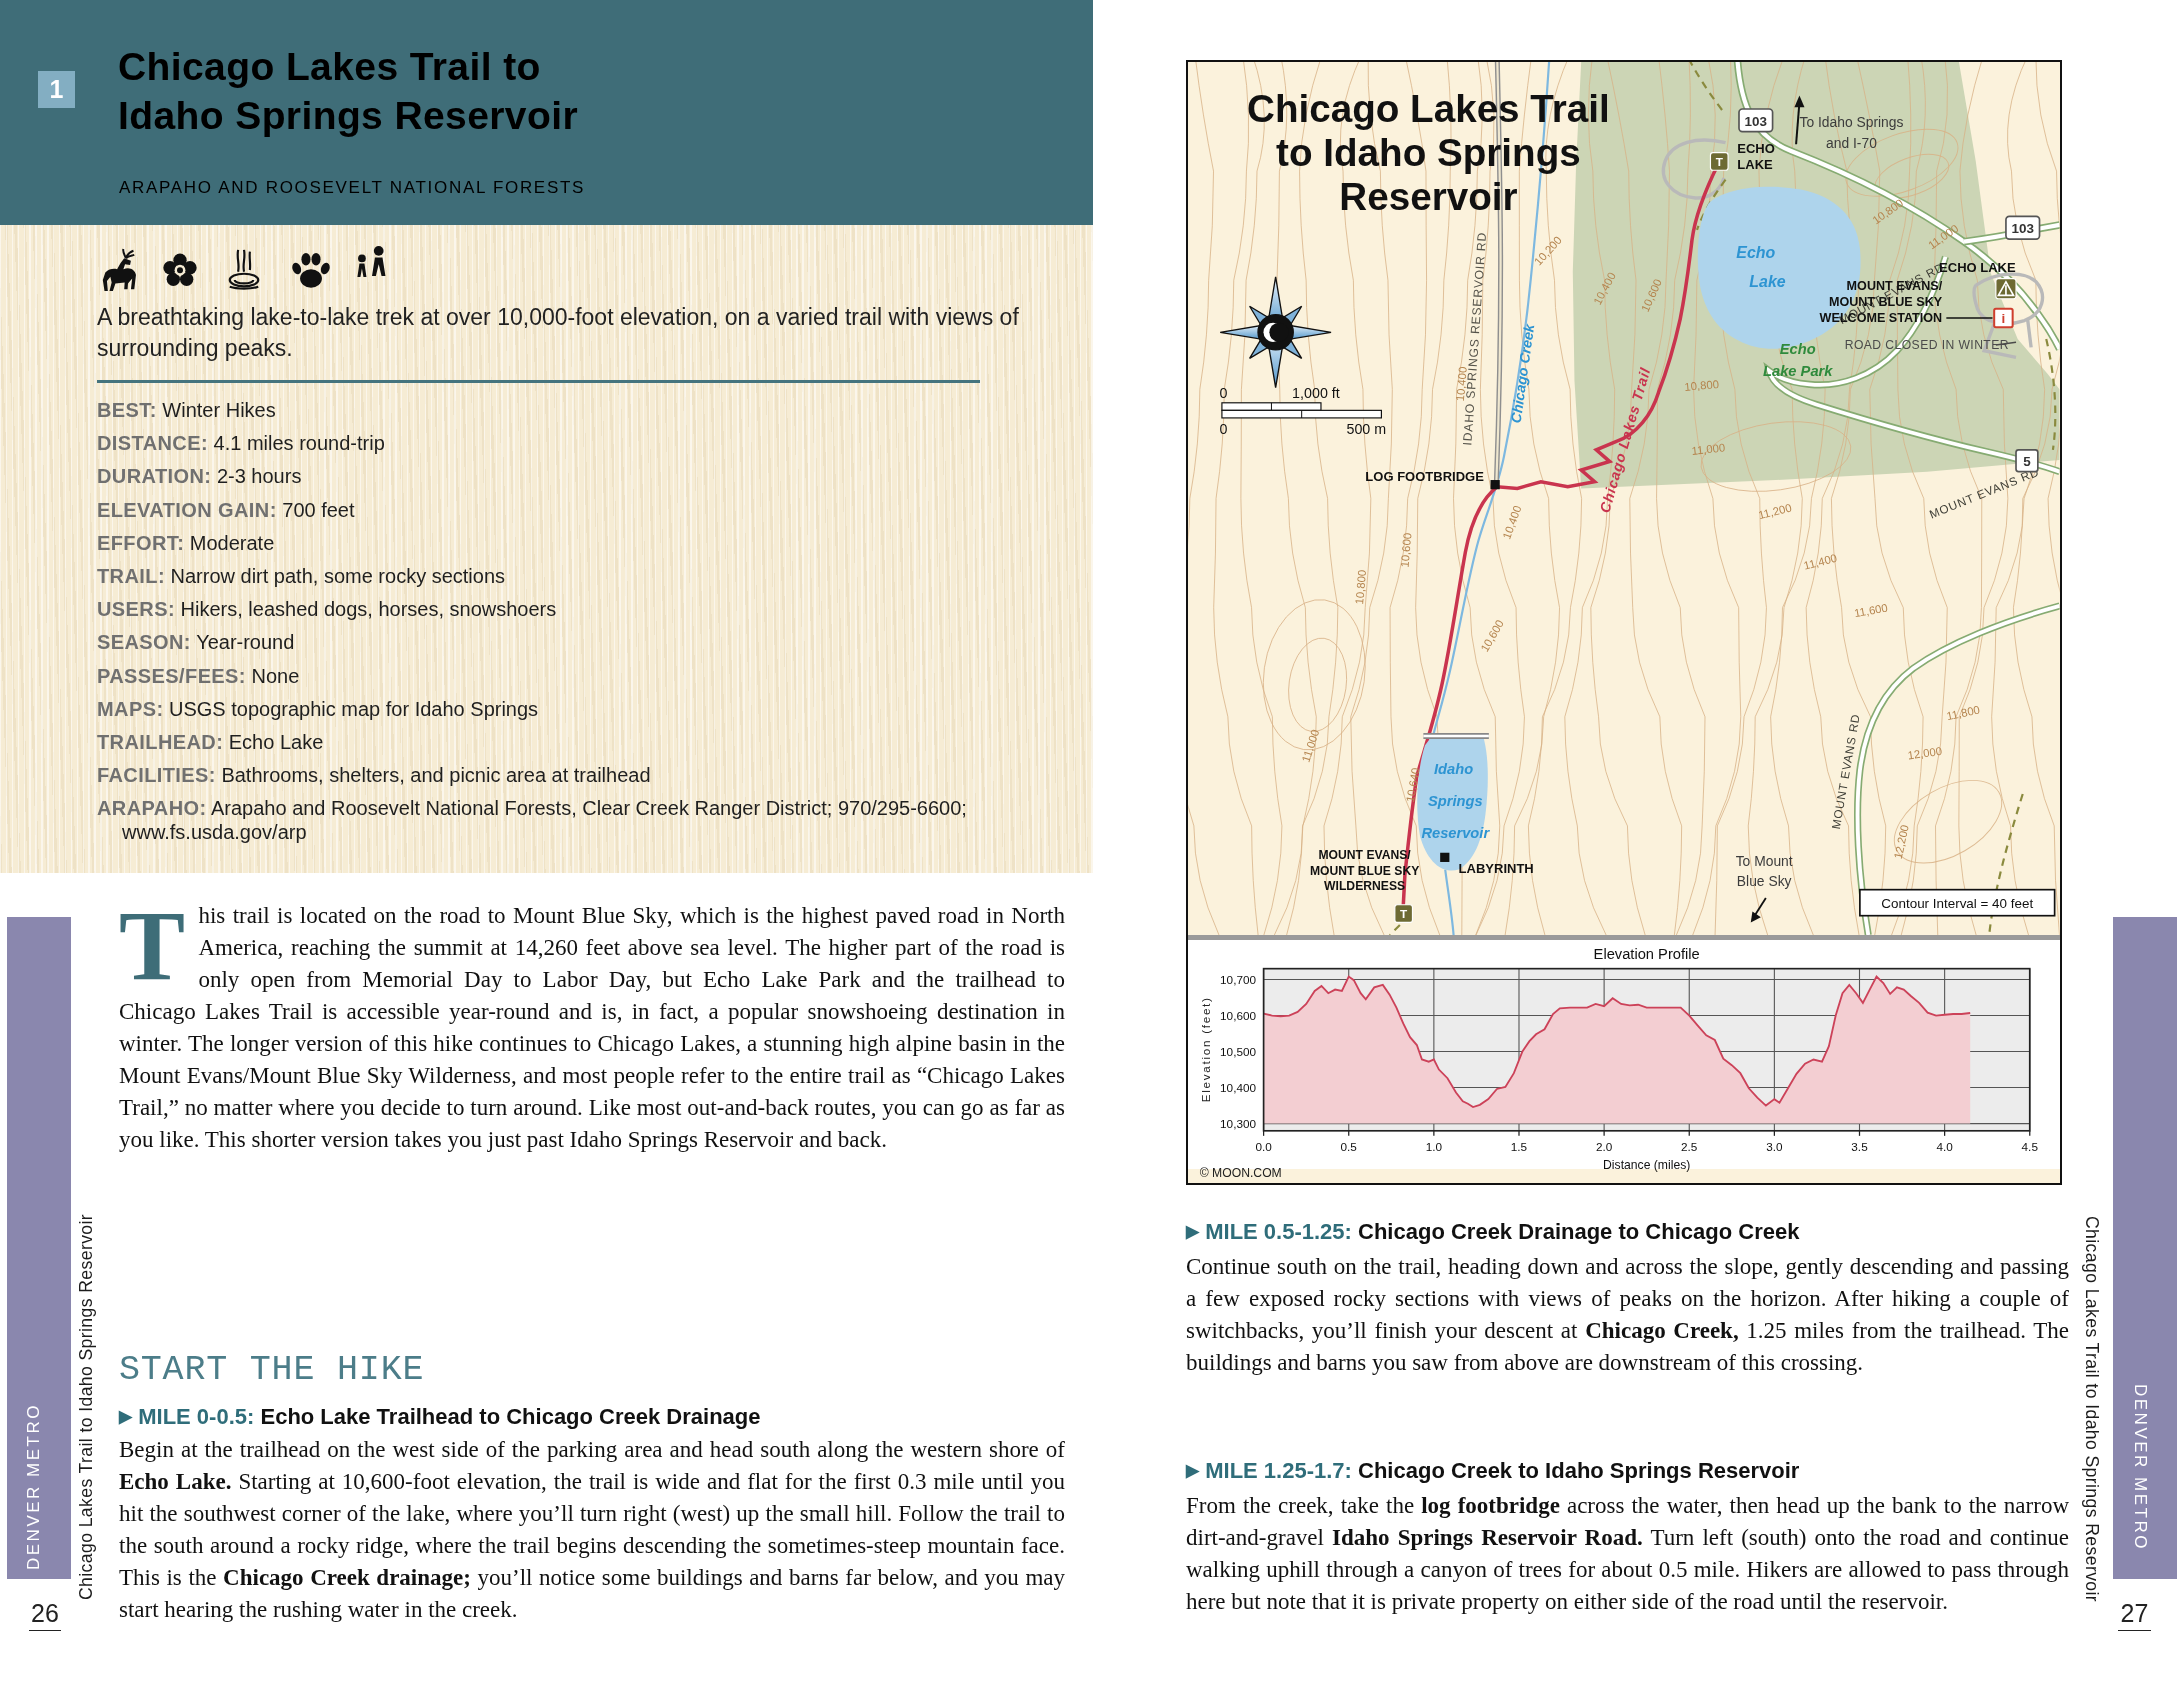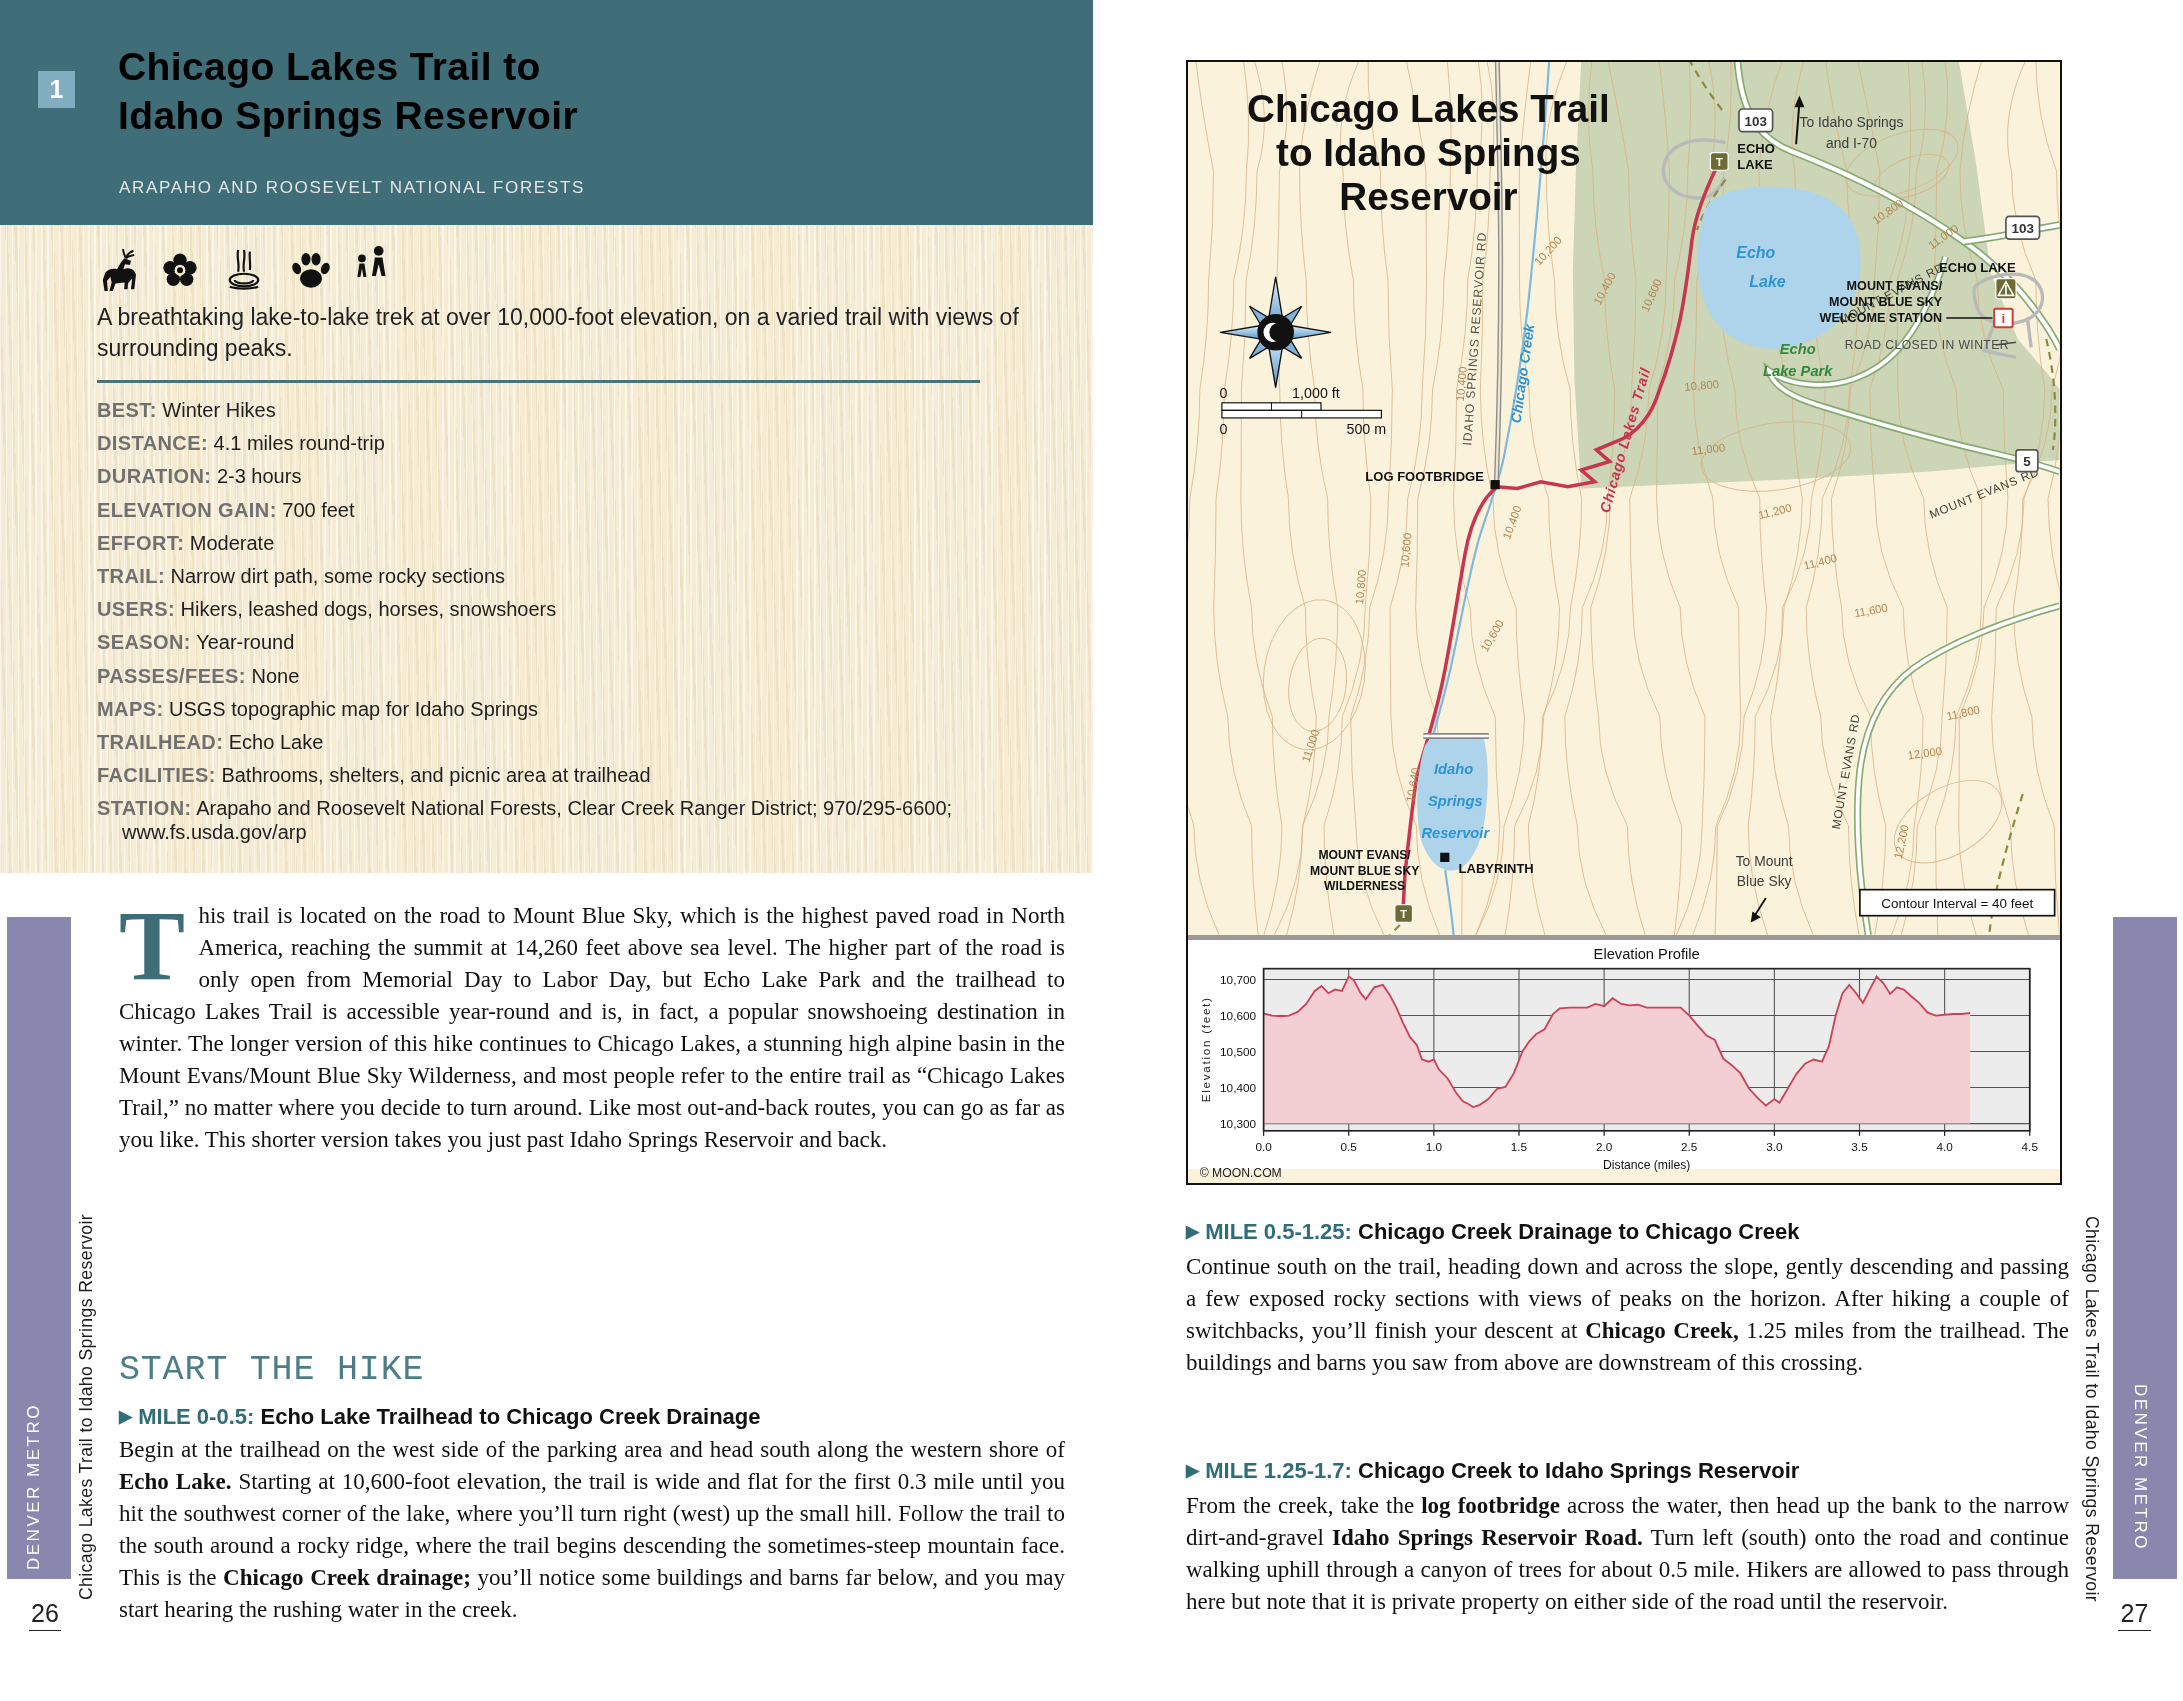--- a/index.html
+++ b/index.html
@@ -4,21 +4,21 @@
 <style>
   html,body{margin:0;padding:0;background:#ffffff;}
   .spread{position:relative;width:2183px;height:1701px;background:#ffffff;overflow:hidden;
           font-family:"Liberation Sans",sans-serif;color:#1c1c1c;}
   .abs{position:absolute;}
   
   .hdr{left:0;top:0;width:1093px;height:225px;background:#3f6d78;}
   .hdr-badge{left:38px;top:71px;width:37px;height:37px;background:#83aec2;color:#fff;
              font-size:25px;font-weight:bold;display:flex;align-items:center;justify-content:center;}
   .hdr-title{left:118px;top:42px;color:#000000;font-size:39px;font-weight:bold;line-height:49px;letter-spacing:0.4px;}
-  .hdr-sub{left:119px;top:178px;color:#e5e5e5;font-size:17px;letter-spacing:1.7px;}
+  .hdr-sub{left:119px;top:178px;color:#000000;font-size:17px;letter-spacing:1.7px;}
   
   .wood{left:0;top:225px;width:1093px;height:648px;background-color:#f6ecd4;
         background-image:repeating-linear-gradient(90deg,rgba(255,255,255,.55) 0 1.3px,rgba(0,0,0,0) 1.3px 5.9px),
                          repeating-linear-gradient(88deg,rgba(221,203,166,.30) 0 2.5px,rgba(0,0,0,0) 2.5px 9.2px);}
   .icons{left:94px;top:245px;display:flex;gap:18.5px;align-items:flex-end;}
   .icons svg{display:block;}
   .intro{left:97px;top:302px;width:972px;font-size:23px;line-height:31px;color:#222;}
   .divider{left:97px;top:380px;width:883px;height:2.5px;background:#45747e;}
   .stats{left:97px;top:398px;width:915px;list-style:none;margin:0;padding:0;}
   .stats li{font-size:20px;line-height:24px;margin-bottom:9.2px;padding-left:25px;text-indent:-25px;color:#1f1f1f;}
@@ -140,21 +140,21 @@
       <li><span class="lab">DURATION:</span> <span> 2-3 hours</span></li>
       <li><span class="lab">ELEVATION GAIN:</span> <span> 700 feet</span></li>
       <li><span class="lab">EFFORT:</span> <span> Moderate</span></li>
       <li><span class="lab">TRAIL:</span> <span> Narrow dirt path, some rocky sections</span></li>
       <li><span class="lab">USERS:</span> <span> Hikers, leashed dogs, horses, snowshoers</span></li>
       <li><span class="lab">SEASON:</span> <span> Year-round</span></li>
       <li><span class="lab">PASSES/FEES:</span> <span> None</span></li>
       <li><span class="lab">MAPS:</span> <span> USGS topographic map for Idaho Springs</span></li>
       <li><span class="lab">TRAILHEAD:</span> <span> Echo Lake</span></li>
       <li><span class="lab">FACILITIES:</span> <span> Bathrooms, shelters, and picnic area at trailhead</span></li>
-      <li><span class="lab">STATION:</span> <span> Arapaho and Roosevelt National Forests, Clear Creek Ranger District; 970/295-6600; www.fs.usda.gov/arp</span></li>
+      <li><span class="lab">ARAPAHO:</span> <span> Arapaho and Roosevelt National Forests, Clear Creek Ranger District; 970/295-6600; www.fs.usda.gov/arp</span></li>
     </ul>
 
   <div class="abs bodytext p-intro">
     <span class="dropcap">T</span><span>his trail is located on the road to Mount Blue Sky, which is the highest paved road in North America, reaching the summit at 14,260 feet above sea level. The higher part of the road is only open from Memorial Day to Labor Day, but Echo Lake Park and the trailhead to Chicago Lakes Trail is accessible year-round and is, in fact, a popular snowshoeing destination in winter. The longer version of this hike continues to Chicago Lakes, a stunning high alpine basin in the Mount Evans/Mount Blue Sky Wilderness, and most people refer to the entire trail as “Chicago Lakes Trail,” no matter where you decide to turn around. Like most out-and-back routes, you can go as far as you like. This shorter version takes you just past Idaho Springs Reservoir and back.</span>
   </div>
 
   <div class="abs sect-head">START THE HIKE</div>
 
   <div class="abs mile-head mh1">
     <span class="mk">▶</span>

